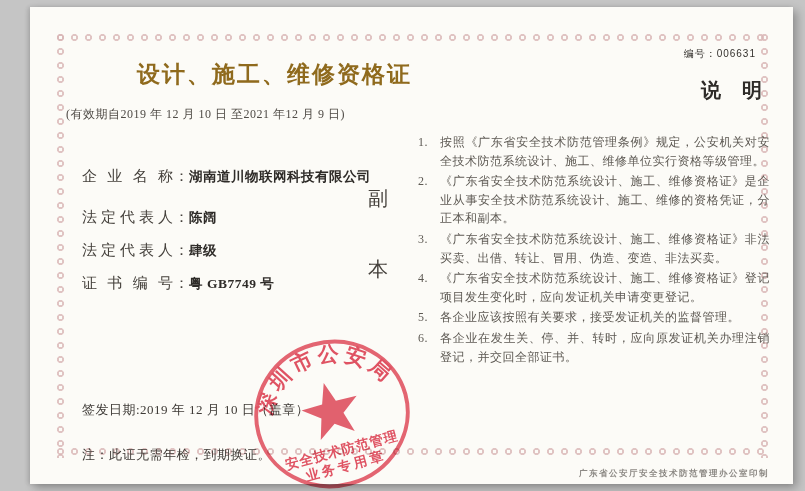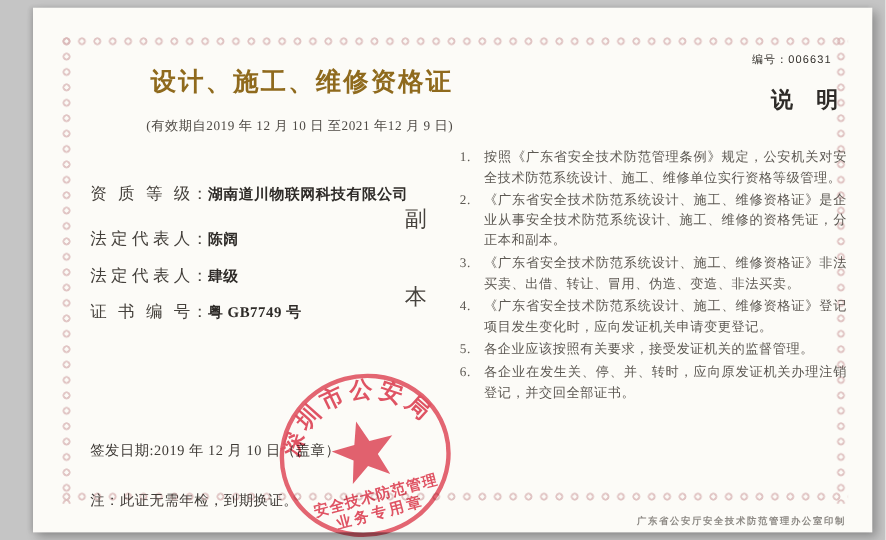--- a/index.html
+++ b/index.html
@@ -28,21 +28,21 @@
     text-align:center; font-size:16px; font-weight:bold; color:#7d5c18;
     letter-spacing:9px; margin-bottom:14px; white-space:nowrap;
   }
   .cert-title {
     text-align:right; font-size:23px; font-weight:bold; color:#8f6a1d;
     letter-spacing:2px; margin-bottom:16px; white-space:nowrap;
     font-family:"Liberation Sans","DejaVu Sans",sans-serif;
   }
   .validity {
     font-size:12px; color:#4e4a45; letter-spacing:.5px; margin-left:2px;
-    margin-bottom:44px; white-space:nowrap;text-align:right;
+    margin-bottom:44px; white-space:nowrap;
   }
   .fields { margin-left:18px; }
   .field-row { margin-bottom:14px; font-size:15px; color:#3e3a36; white-space:nowrap; }
   .field-row.first { margin-bottom:22px; }
   .field-label {
     display:inline-block; width:92px; text-align:justify; text-align-last:justify;
     color:#45413c; letter-spacing:1px;
   }
   .field-colon { color:#45413c; }
   .field-value { font-weight:bold; font-size:13.5px; color:#2e2b28; letter-spacing:.5px;text-align:center; }
@@ -88,21 +88,21 @@
   <div class="chain h b"></div>
   <div class="chain v l"></div>
   <div class="chain v r"></div>
 
   <div class="left-col">
     <div class="cert-title">设计、施工、维修资格证</div>
     <div class="validity">(有效期自2019 年 12 月 10 日  至2021 年12 月 9 日)</div>
 
     <div class="fields">
       <div class="field-row first">
-        <span class="field-label">资质等级</span><span class="field-colon">：</span><span class="field-value">湖南道川物联网科技有限公司</span>
+        <span class="field-label">企业名称</span><span class="field-colon">：</span><span class="field-value">湖南道川物联网科技有限公司</span>
       </div>
       <div class="field-row">
         <span class="field-label">法定代表人</span><span class="field-colon">：</span><span class="field-value">陈阔</span>
       </div>
       <div class="field-row">
         <span class="field-label">法定代表人</span><span class="field-colon">：</span><span class="field-value">肆级</span>
       </div>
       <div class="field-row">
         <span class="field-label">证书编号</span><span class="field-colon">：</span><span class="field-value">粤 GB7749 号</span>
       </div>

